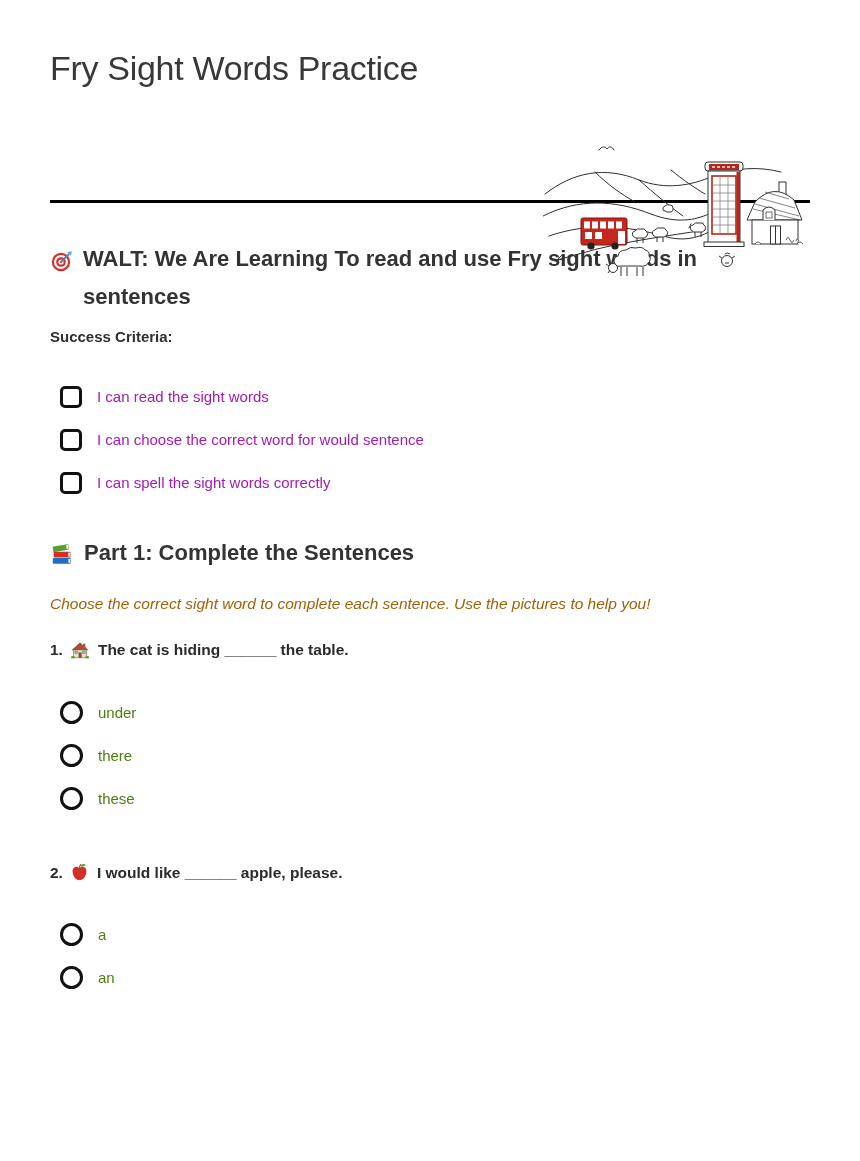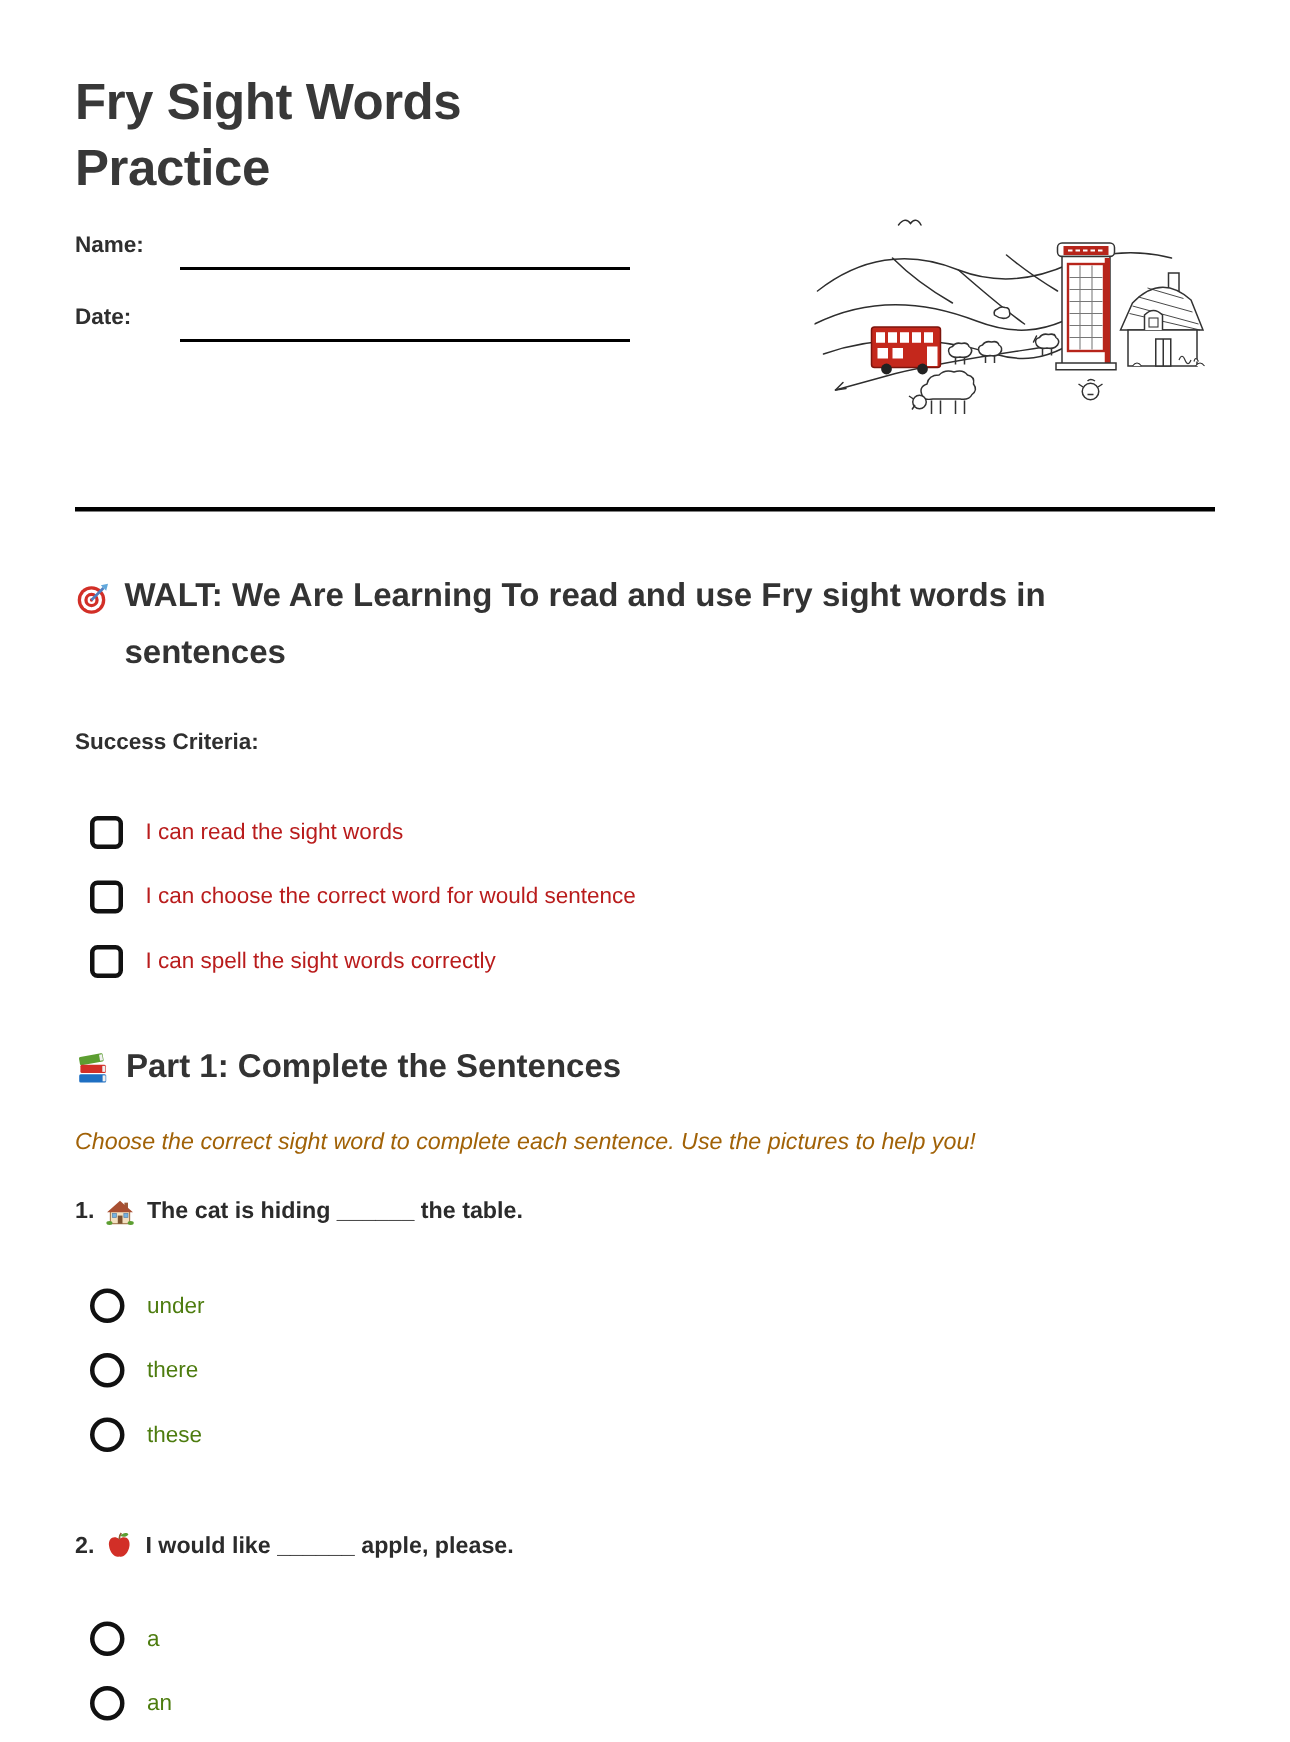--- a/index.html
+++ b/index.html
@@ -11,21 +11,21 @@
     color: #3a3a3a;
     position: relative;
     overflow: hidden;
   }
   .content { padding: 0 50px; }
 
   .title {
     max-width: 380px;
     font-size: 34px;
     line-height: 44px;
-    font-weight: bold;
+    font-weight: normal;
     color: #383838;
     letter-spacing: -0.3px;
     margin: 46px 0 0 0;
   }
 
   .fields { margin-top: 14px; }
   .field-row { display: flex; align-items: flex-end; height: 30px; margin-top: 16px; }
   .field-row + .field-row { margin-top: 18px; }
   .field-label { font-size: 15px; font-weight: bold; width: 70px; padding-bottom: 8px; color: #2f2f2f; }
   .field-line { width: 300px; border-bottom: 2px solid #000; height: 2px; }
@@ -43,30 +43,30 @@
     max-width: 710px;
     font-size: 22px;
     line-height: 38px;
     font-weight: bold;
     color: #333333;
   }
   .walt-heading { margin-top: 37px; }
   .part-heading { margin-top: 30px; }
   .section-heading .h-icon { flex: none; margin-right: 9px; margin-top: 7px; }
 
-  .success-label { margin-top: 32px; font-size: 15px; font-weight: bold; color: #2f2f2f; }
+  .success-label { margin-top: 12px; font-size: 15px; font-weight: bold; color: #2f2f2f; }
 
   .check-list { margin: 30px 0 0 10px; }
   .check-row { display: flex; align-items: center; height: 43px; }
   .checkbox {
     flex: none; width: 22px; height: 22px;
     border: 3px solid #111; border-radius: 5px;
     background: #fff; margin-right: 15px;
   }
-  .check-label { font-size: 15px; color: #b91c1c; }
+  .check-label { font-size: 15px; color: #a21caf; }
 
   .instructions { margin-top: 16px; font-size: 15.5px; font-style: italic; color: #a16207; }
 
   .question { margin-top: 26px; display: flex; align-items: center; font-size: 15.5px; font-weight: bold; color: #2b2b2b; }
   .question .q-num { margin-right: 6px; }
   .question .q-icon { flex: none; margin-right: 7px; display: inline-flex; }
   .q2 { margin-top: 42px; }
 
   .radio-list { margin: 30px 0 0 10px; }
   .radio-row { display: flex; align-items: center; height: 43px; }
@@ -77,30 +77,20 @@
   }
   .radio-label { font-size: 15px; color: #4d7c0f; }
 </style>
 </head>
 <body>
 
 <div class="content">
 
   <h1 class="title">Fry Sight Words Practice</h1>
 
-  <div class="fields">
-    <div class="field-row">
-      <span class="field-label">Name:</span>
-      <span class="field-line"></span>
-    </div>
-    <div class="field-row">
-      <span class="field-label">Date:</span>
-      <span class="field-line"></span>
-    </div>
-  </div>
 
   <div class="divider"></div>
 
   <div class="section-heading walt-heading">
     <span class="h-icon">
       <svg width="24" height="24" viewBox="0 0 24 24">
         <circle cx="11" cy="13" r="9.2" fill="#d22f27"></circle>
         <circle cx="11" cy="13" r="7" fill="#ffffff"></circle>
         <circle cx="11" cy="13" r="4.8" fill="#d22f27"></circle>
         <circle cx="11" cy="13" r="2.6" fill="#ffffff"></circle>

